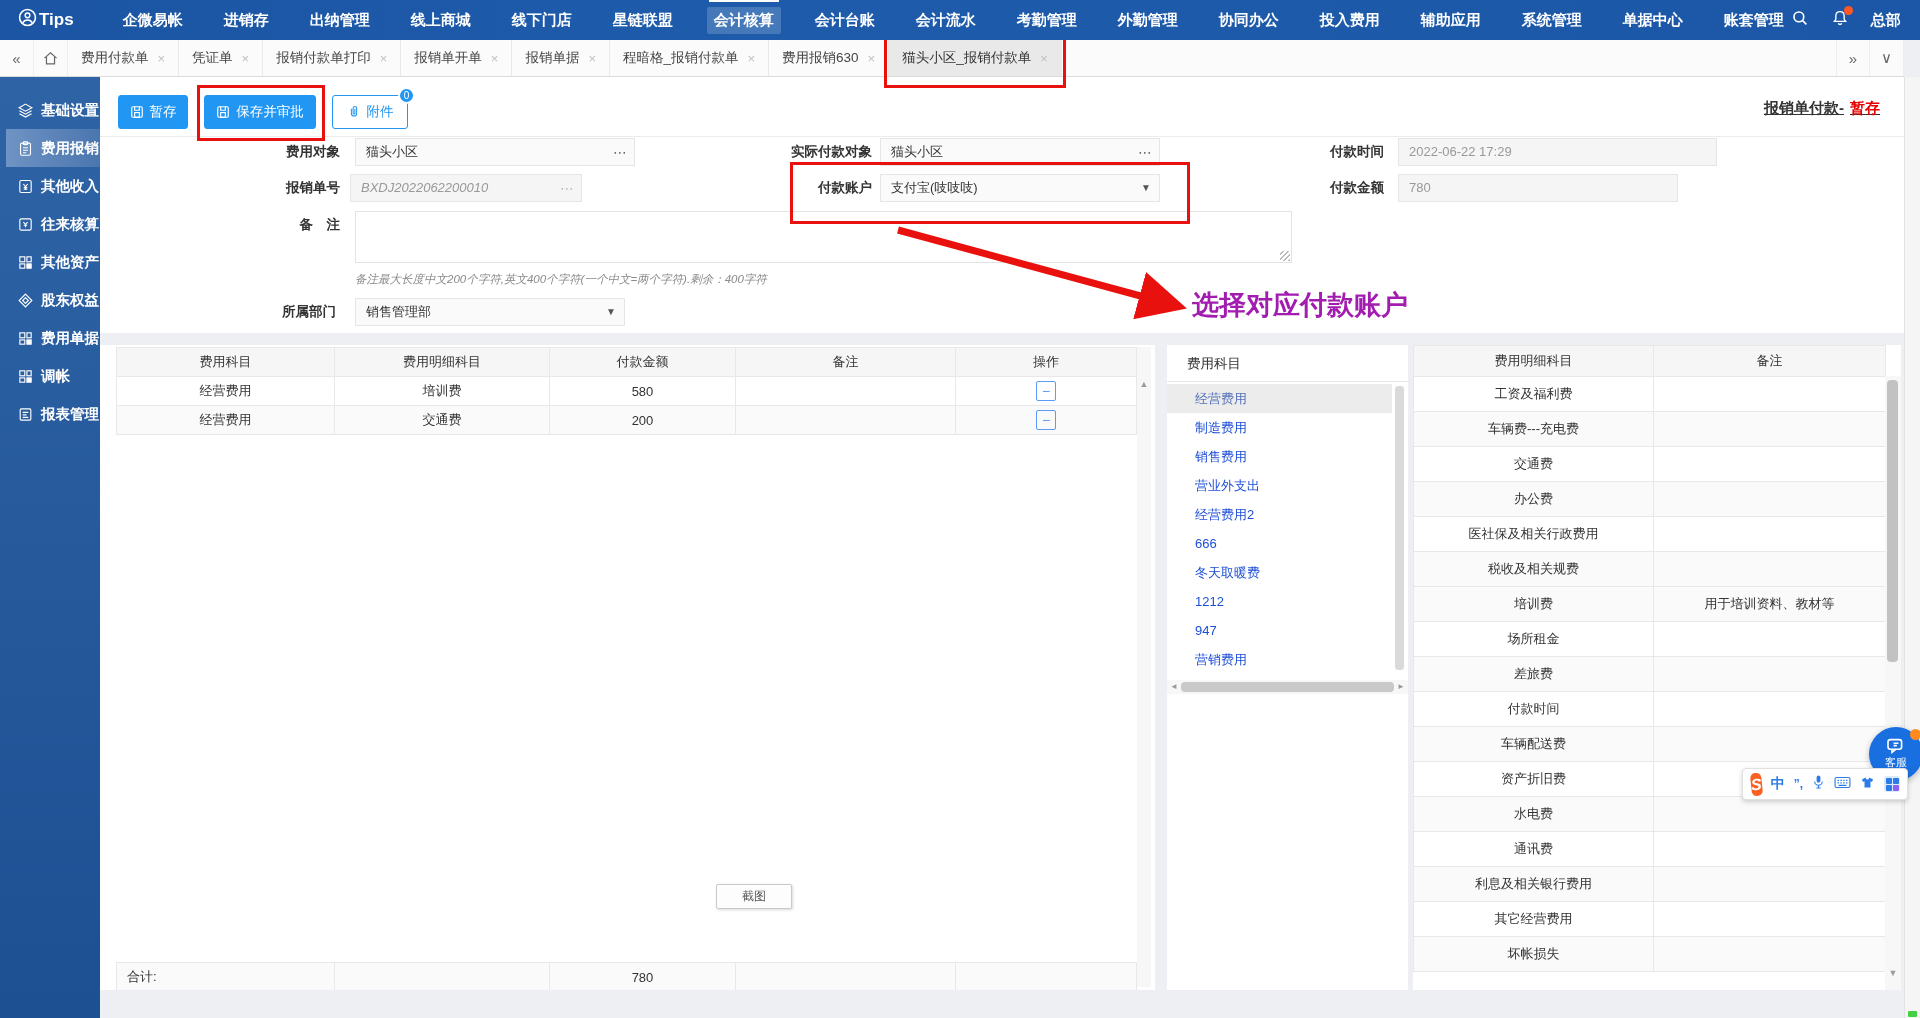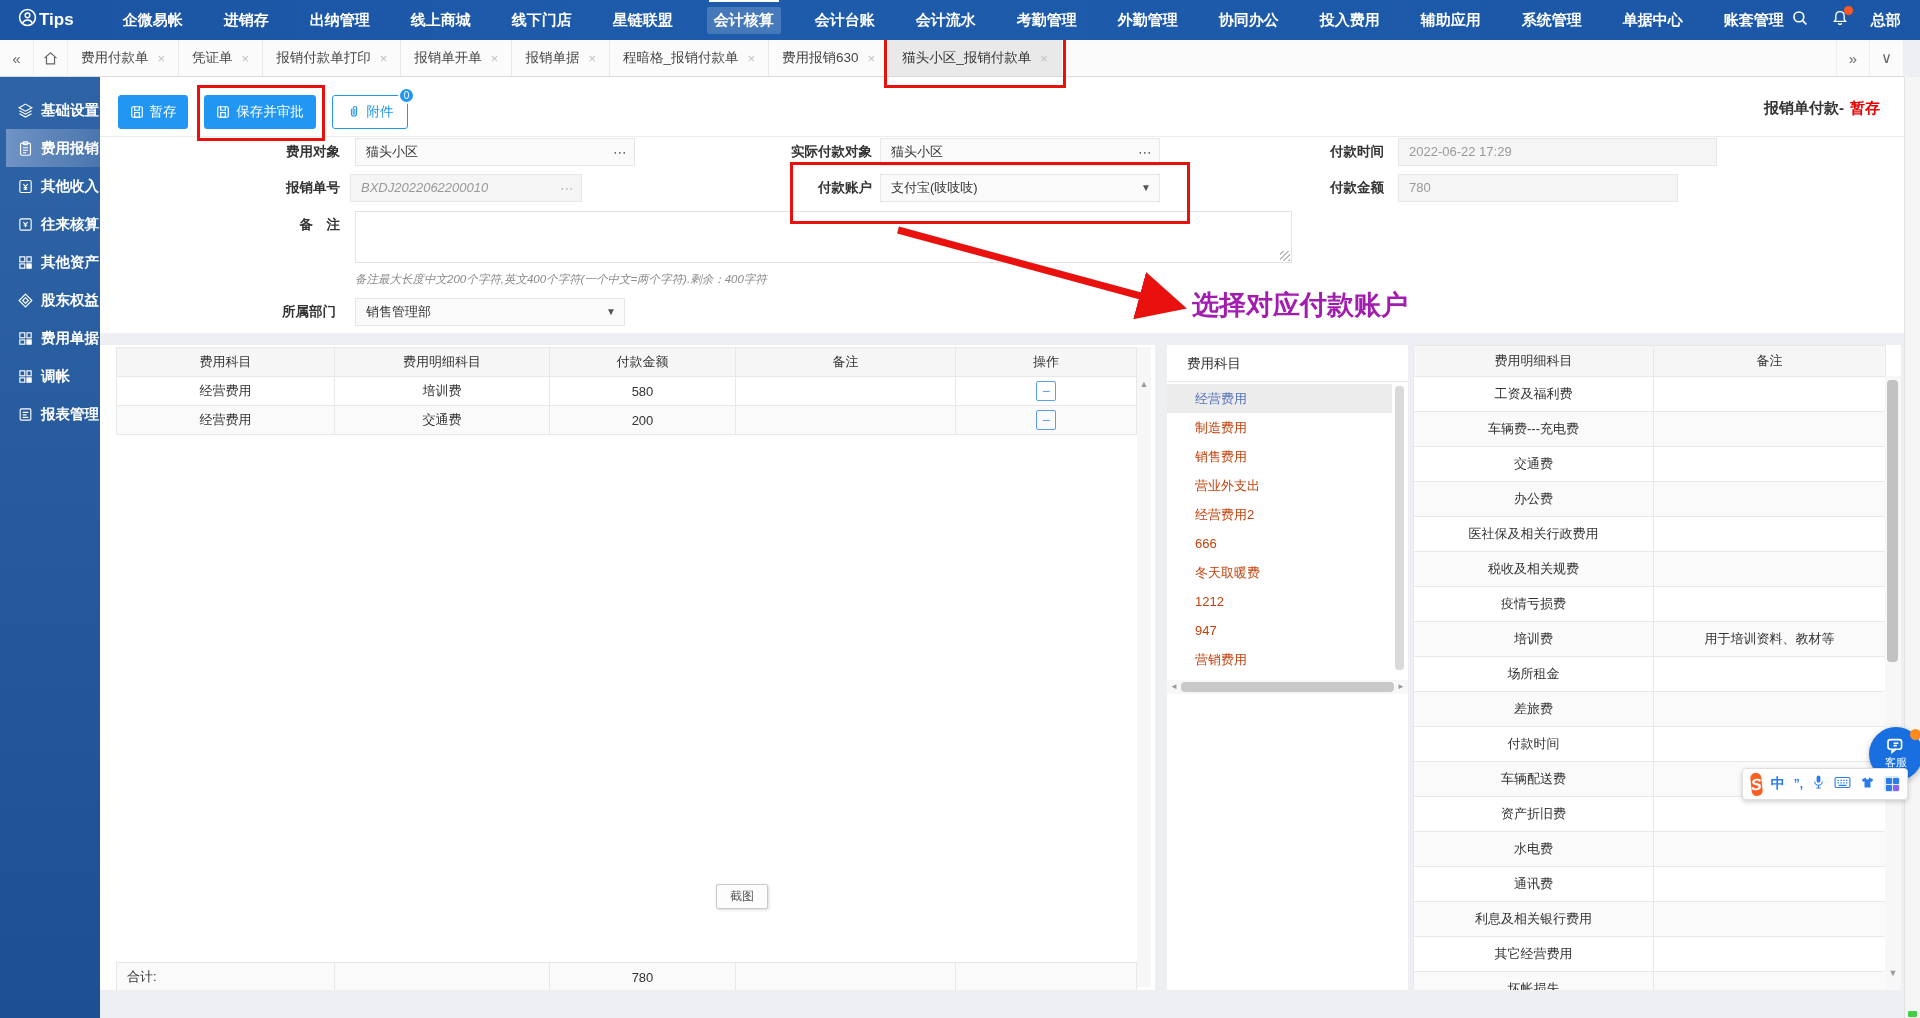--- a/index.html
+++ b/index.html
@@ -43,21 +43,21 @@
 
   
   .main { position:absolute; left:100px; top:77px; width:1804px; height:941px; background:#edeff2; }
   .toolbar { position:absolute; left:0; top:0; width:1804px; height:59px; background:#fff; }
   .btn { position:absolute; top:18px; height:34px; border-radius:3px; display:flex; align-items:center; justify-content:center;
     gap:6px; font-size:13.5px; cursor:pointer; }
   .btn-blue { background:#2196f3; color:#fff; border:1px solid #2196f3; }
   .btn-ghost { background:#fff; color:#2196f3; border:1px solid #2196f3; }
   .badge { position:absolute; right:-8px; top:-9px; width:17px; height:17px; border-radius:50%; background:#2196f3;
     color:#fff; font-size:10px; display:flex; align-items:center; justify-content:center; border:2px solid #fff; }
-  .doc-status { position:absolute; right:24px; top:22px; font-size:15px; font-weight:bold; color:#333; }
+  .doc-status { position:absolute; right:24px; top:22px; font-size:15px; font-weight:bold; color:#333;text-decoration:underline; }
   .doc-status .red { color:#e60000; margin-left:6px; }
 
   .formpanel { position:absolute; left:0; top:59px; width:1804px; height:197px; background:#fff; border-top:1px solid #ececec; }
   .flabel { position:absolute; width:160px; text-align:right; font-size:13.5px; font-weight:bold; color:#333; line-height:28px; }
   .ffield { position:absolute; height:28px; background:#fafafa; border:1px solid #e6e6e6; font-size:13px; color:#333;
     line-height:26px; padding:0 24px 0 10px; cursor:text; }
   .ffield.dis { background:#f5f5f5; color:#999; }
   .fmore { position:absolute; right:6px; top:0; line-height:26px; color:#666; font-size:14px; letter-spacing:1px; cursor:pointer; }
   .fmore.dim { color:#bbb; }
   .fcaret { position:absolute; right:8px; top:0; line-height:26px; color:#555; font-size:10px; cursor:pointer; }
@@ -70,25 +70,25 @@
   td,th { border:1px solid #e8e8e8; font-size:13px; color:#333; text-align:center; height:29px; font-weight:normal; overflow:hidden; white-space:nowrap; }
   th { background:#f6f6f6; }
   tr.alt td { background:#fafafa; }
   .minusbtn { width:20px; height:20px; border:1px solid #5a9cf8; border-radius:2px; color:#5a9cf8;
     display:inline-flex; align-items:center; justify-content:center; font-size:14px; cursor:pointer; line-height:1; }
   .scrolltrack { background:#f7f7f7; position:absolute; }
   .thumb { background:#c9c9c9; border-radius:4px; position:absolute; }
   .scr-arrow { position:absolute; color:#9a9a9a; font-size:9px; text-align:center; width:100%; }
 
   .cat-title { height:37px; line-height:37px; padding-left:20px; font-size:13.5px; color:#333; border-bottom:1px solid #e8e8e8; }
-  .cat-item { height:29px; line-height:29px; padding-left:28px; font-size:13px; color:#c2410c; cursor:pointer; white-space:nowrap; }
+  .cat-item { height:29px; line-height:29px; padding-left:28px; font-size:13px; color:#1d4ed8; cursor:pointer; white-space:nowrap; }
   .cat-item.sel { background:#ececec; color:#5571b8; }
 
   .tooltip { position:absolute; background:#fdfdfd; border:1px solid #c9c9c9; box-shadow:1px 1px 3px rgba(0,0,0,.15);
-    font-size:12px; color:#555; padding:3px 13px; border-radius:2px; z-index:40; }
+    font-size:12px; color:#555; padding:3px 25px; border-radius:2px; z-index:40; }
 
   .pagescroll { position:absolute; right:0; top:77px; width:16px; height:941px; background:#f5f5f5; border-left:1px solid #e2e2e2; z-index:6; }
   .green-seg { position:absolute; left:3px; width:9px; height:6px; background:#45cf45; border-radius:1px; }
 
   .kefu { position:absolute; left:1869px; top:727px; width:54px; height:54px; border-radius:50%;
     background:#1a6fe0; color:#fff; display:flex; flex-direction:column; align-items:center; justify-content:center;
     z-index:45; cursor:pointer; box-shadow:0 2px 6px rgba(0,0,0,.25); }
   .kefu .kf-label { font-size:11px; margin-top:1px; }
   .kefu .dot { position:absolute; right:2px; top:2px; width:11px; height:11px; border-radius:50%; background:#ff8a1e; }
 
@@ -482,24 +482,20 @@
             <td></td>
           </tr>
       <tr style="height:35px;">
             <td>医社保及相关行政费用</td>
             <td></td>
           </tr>
       <tr style="height:35px;" class="alt">
             <td>税收及相关规费</td>
             <td></td>
           </tr>
-      <tr style="height:35px;">
-            <td>疫情亏损费</td>
-            <td></td>
-          </tr>
       <tr style="height:35px;" class="alt">
             <td>培训费</td>
             <td>用于培训资料、教材等</td>
           </tr>
       <tr style="height:35px;">
             <td>场所租金</td>
             <td></td>
           </tr>
       <tr style="height:35px;" class="alt">
             <td>差旅费</td>

